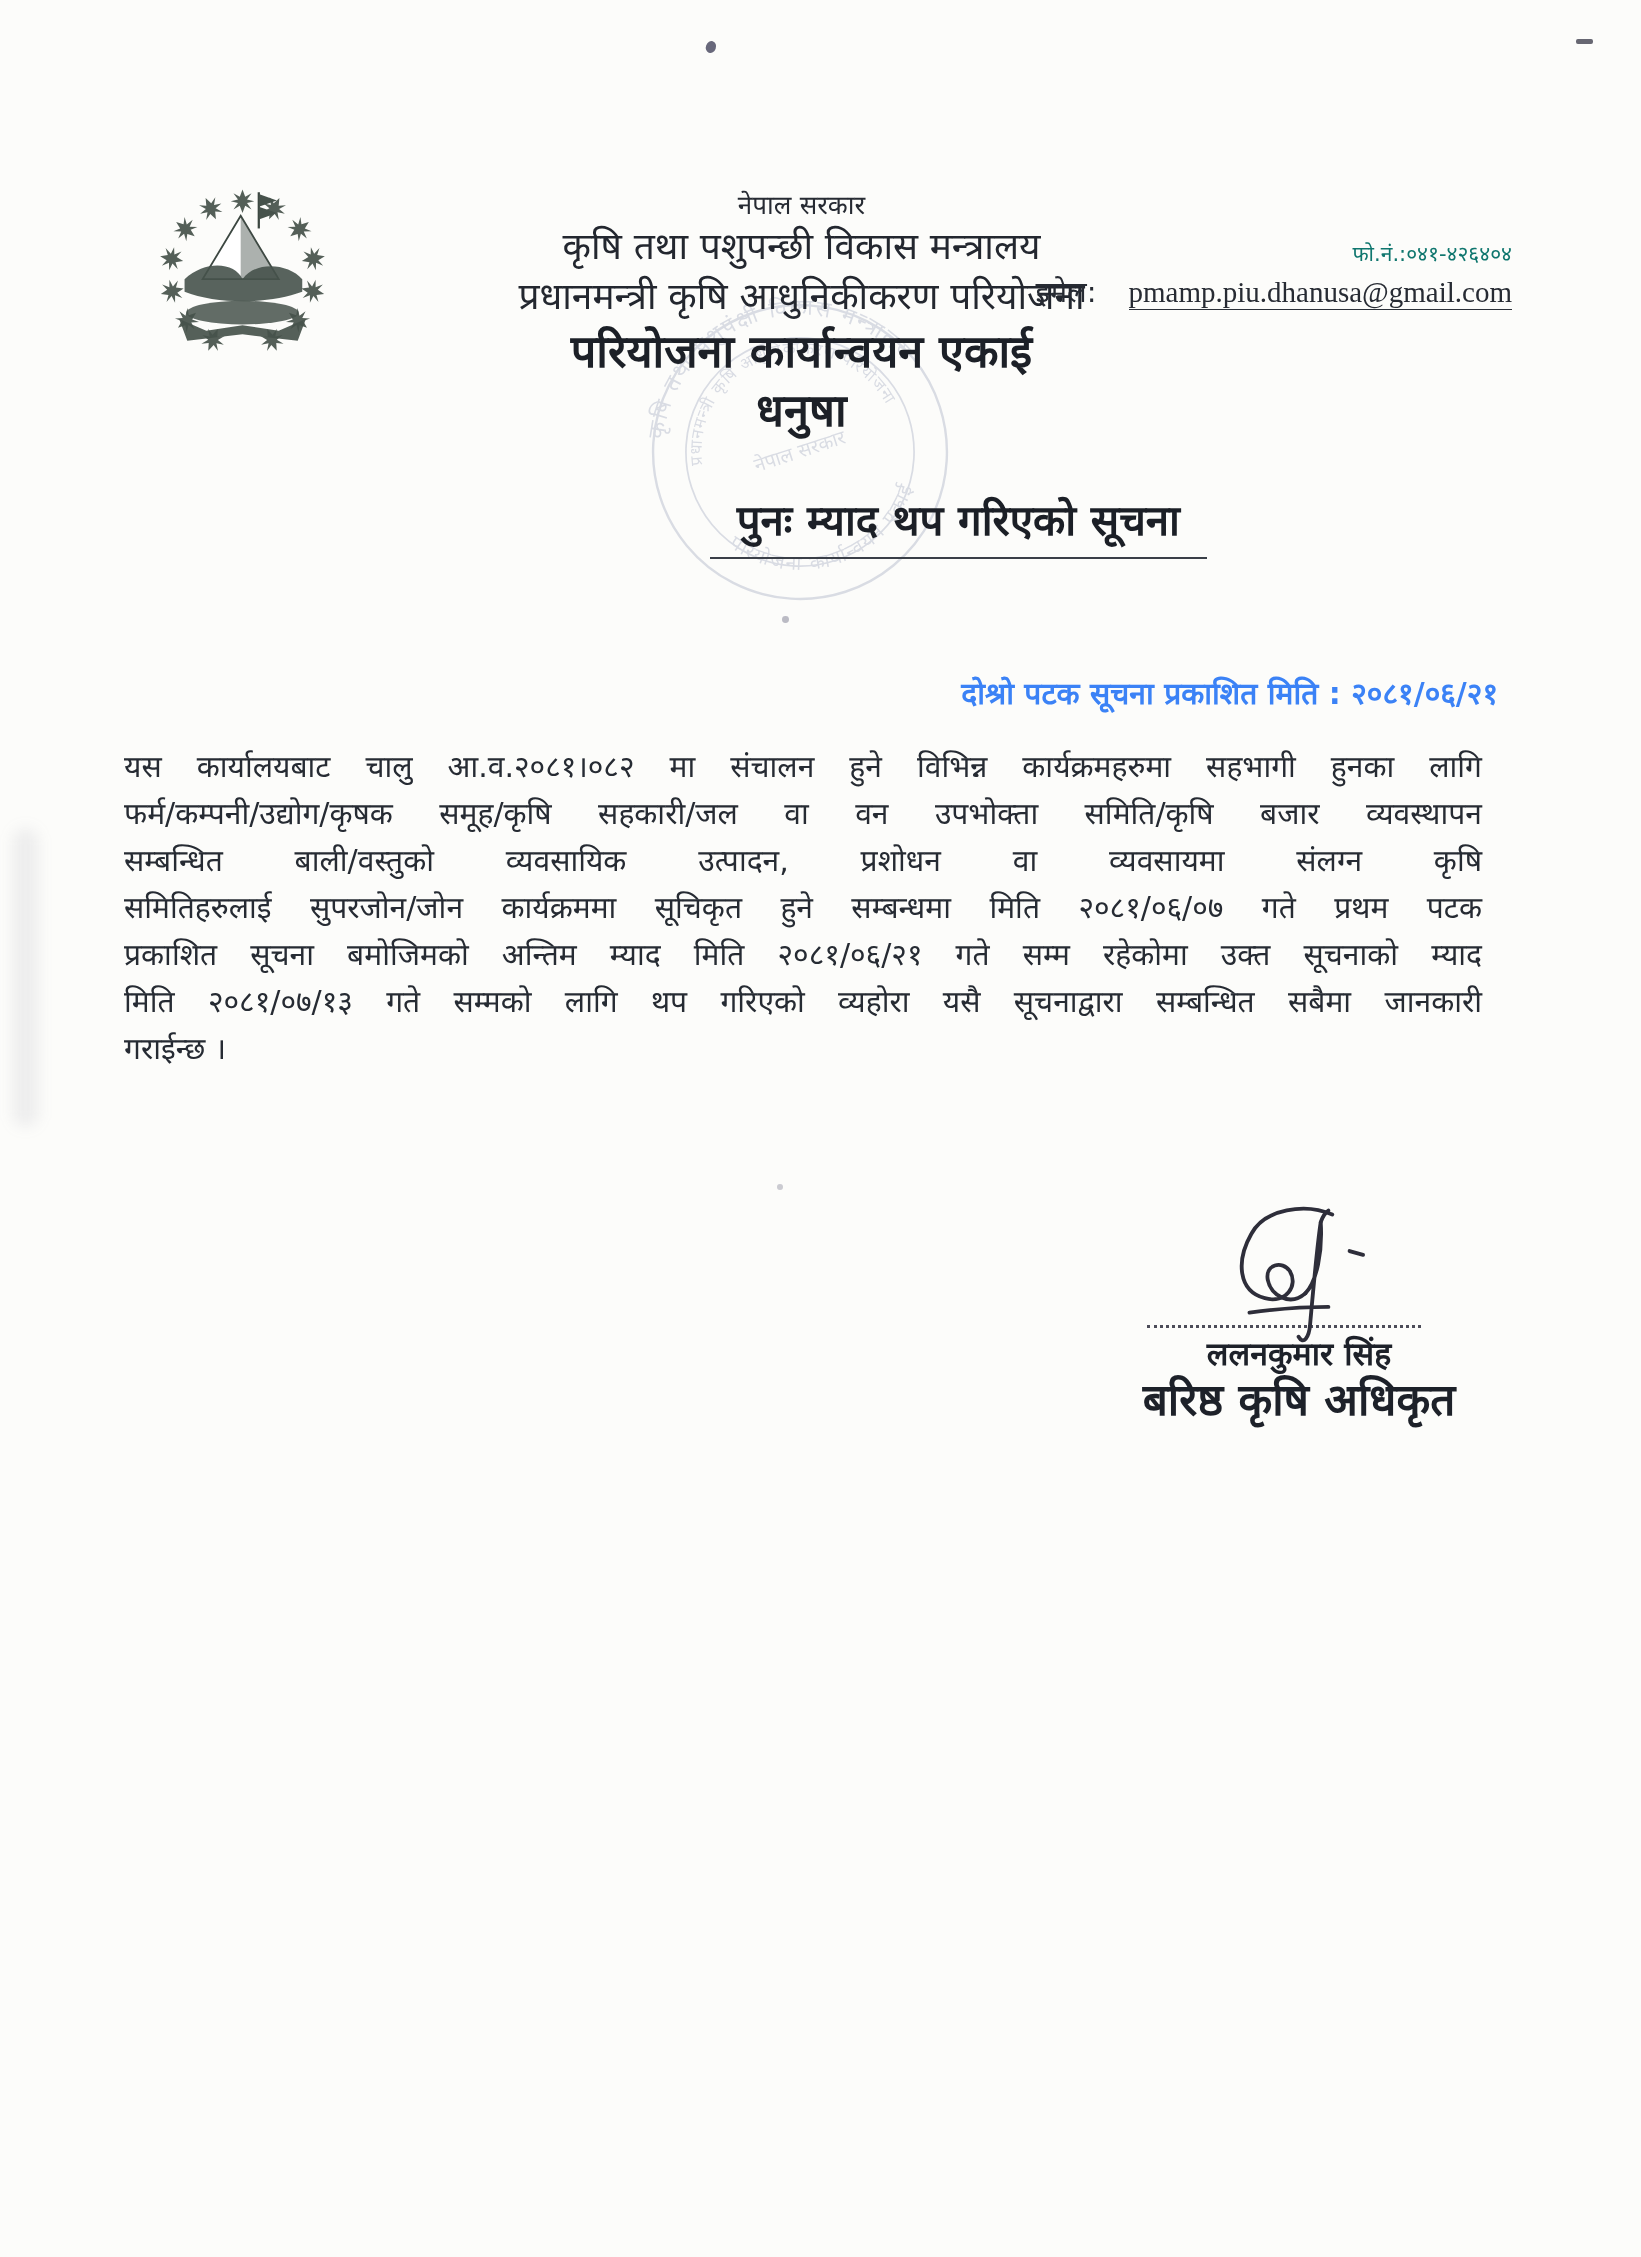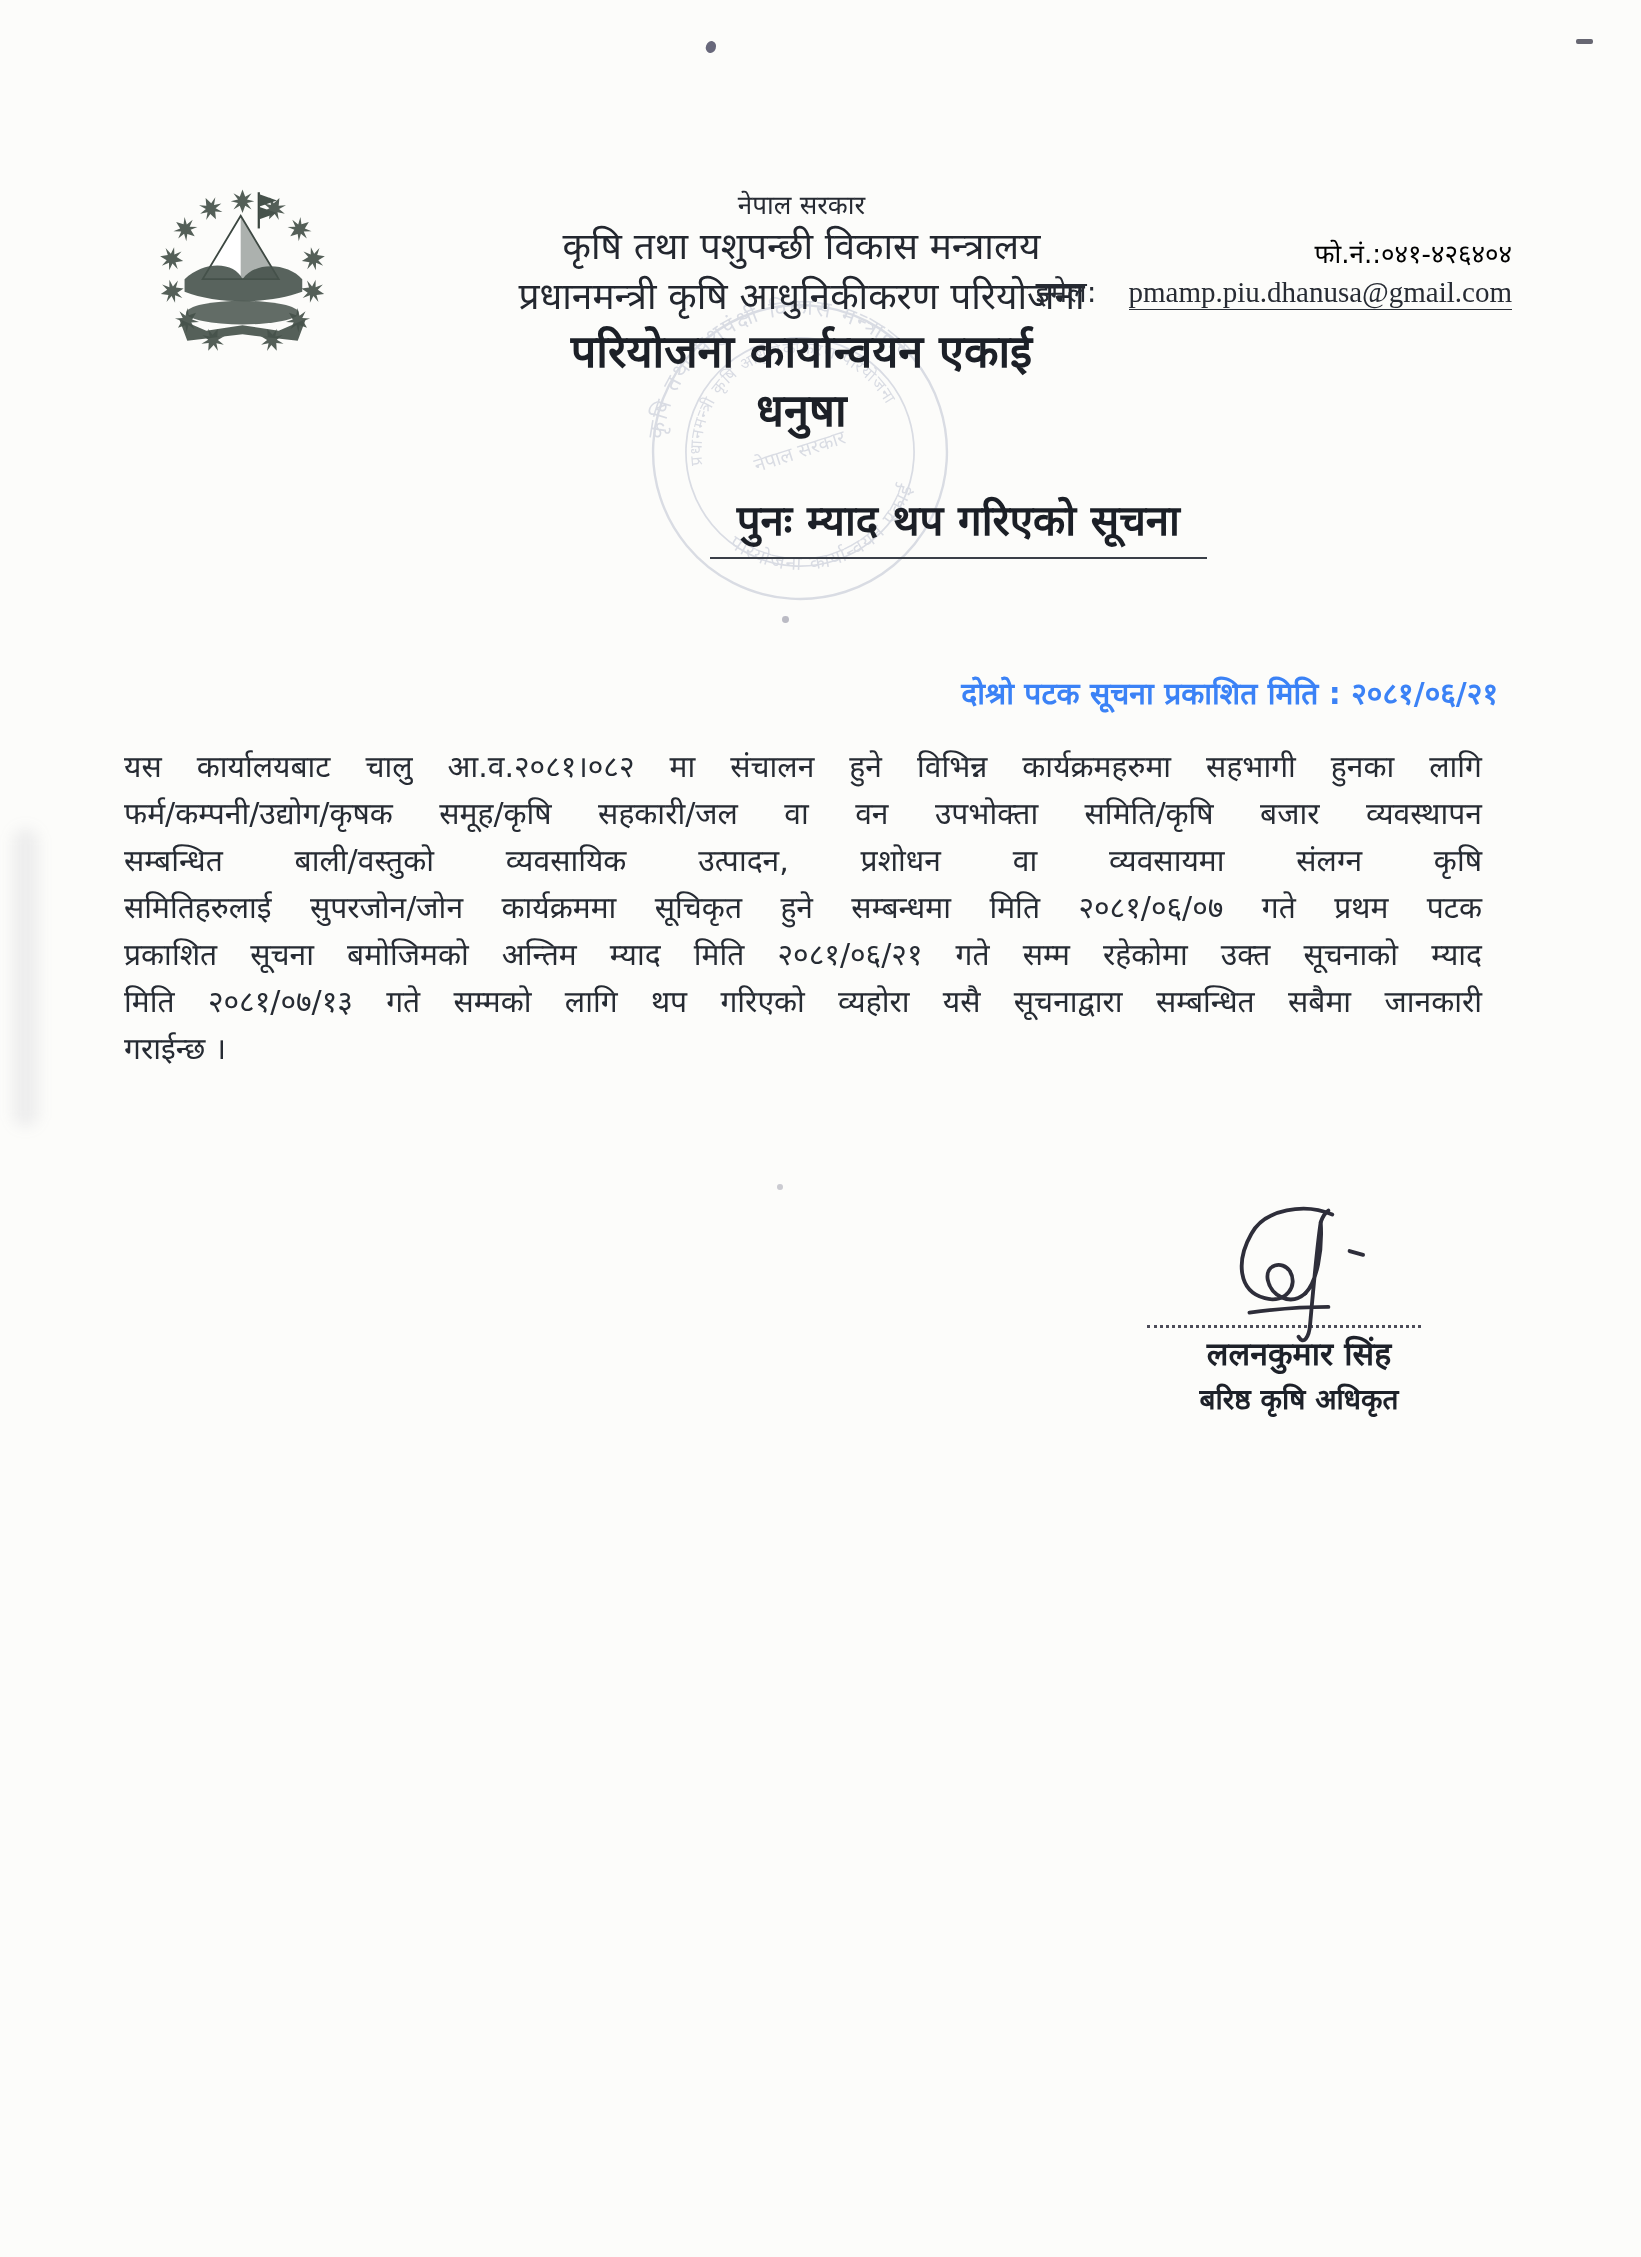--- a/index.html
+++ b/index.html
@@ -15,21 +15,21 @@
   .header-center{
     left:367px;top:189px;width:869px;text-align:center;z-index:2;
   }
   .gov-line{font-size:26px;line-height:33px;color:#272b33;}
   .ministry-line{font-size:37px;line-height:50px;color:#23272f;}
   .project-line{font-size:37px;line-height:50px;color:#23272f;}
   .unit-line{font-size:45px;line-height:60px;font-weight:bold;color:#1c2027;}
   .district-line{font-size:45px;line-height:58px;font-weight:bold;color:#1c2027;}
 
   .contact-block{right:129px;top:236px;text-align:right;z-index:2;}
-  .phone-line{font-size:26px;line-height:37px;color:#000000;}
+  .phone-line{font-size:21px;line-height:37px;color:#0f766e;}
   .email-line{font-size:29px;line-height:39px;color:#272b33;}
   .email-addr{
     font-family:"Liberation Serif","DejaVu Serif",serif;
     border-bottom:1.9px solid #2a2f38;padding-bottom:1px;margin-left:32px;
   }
 
   
   .notice-title-wrap{left:406px;top:490px;width:801px;text-align:right;z-index:2;}
   .notice-title{
     display:inline-block;font-size:42px;font-weight:bold;color:#1b1f26;
@@ -51,21 +51,21 @@
 
   
   .sig-svg{left:1209px;top:1201px;z-index:3;}
   .sig-dots{
     left:1147px;top:1300px;width:274px;height:25px;
     border-bottom:3.9px dotted #4c4c58;z-index:2;
   }
   .sig-name{left:1106px;top:1334px;width:386px;text-align:center;
     font-size:32px;font-weight:bold;color:#1d2129;line-height:41px;z-index:2;}
   .sig-title{left:1106px;top:1379px;width:386px;text-align:center;
-    font-size:28px;font-weight:bold;color:#1d2129;line-height:41px;z-index:2;}
+    font-size:44px;font-weight:bold;color:#1d2129;line-height:41px;z-index:2;}
 
   
   .emblem{left:147px;top:185px;z-index:2;}
   .stamp{left:626px;top:278px;z-index:1;opacity:0.30;
     transform:rotate(-18deg);}
 
   
   .speck{border-radius:50%;z-index:1;}
   .sp1{left:706px;top:41px;width:9.7px;height:11.6px;background:rgba(55,55,80,.75);transform:rotate(20deg);}
   .sp2{left:1576px;top:39px;width:17.4px;height:4.8px;background:rgba(40,40,55,.7);border-radius:1.9px;}

